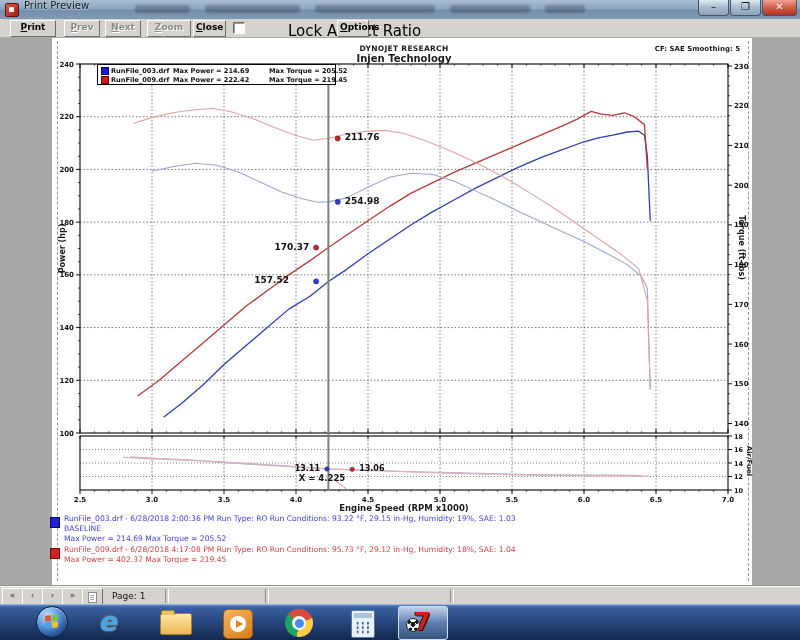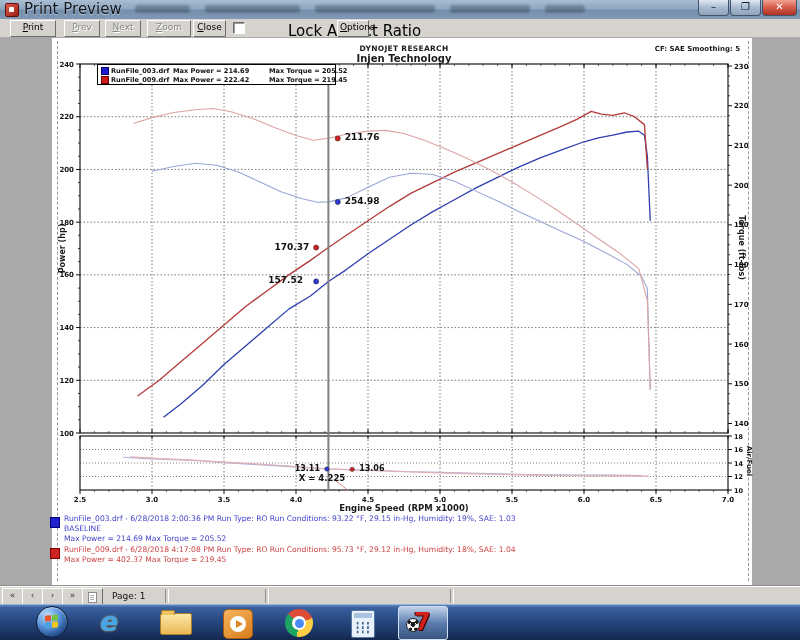--- a/index.html
+++ b/index.html
@@ -7,38 +7,38 @@
           font-family:"DejaVu Sans",sans-serif;background:#a9a9a9;}
 
   
   .titlebar{position:absolute;left:0;top:0;width:800px;height:19px;
     background:linear-gradient(180deg,#aabdd2 0%,#8ea7c2 45%,#7590ad 55%,#8099b5 100%);
     border-bottom:1px solid #5d7590;}
   .app-icon{position:absolute;left:5px;top:3px;width:12px;height:12px;border-radius:2px;
     background:linear-gradient(135deg,#e05a4a,#9c1f14);border:1px solid #5c120c;}
   .app-icon::after{content:"";position:absolute;left:3px;top:3px;width:5px;height:5px;
     background:#fff;border-radius:1px;}
-  .win-title{position:absolute;left:24px;top:0;font-size:15px;color:#11161d;
+  .win-title{position:absolute;left:24px;top:0;font-size:10px;color:#11161d;
     text-shadow:0 1px 1px rgba(255,255,255,.55);text-align:center;}
   .ghost{position:absolute;top:5px;height:8px;border-radius:3px;
     background:rgba(35,45,60,.32);filter:blur(1px);}
   .winbtns{position:absolute;right:3px;top:0;display:flex;}
   .winbtn{width:29px;height:15px;margin-left:1px;border:1px solid #43536b;
     border-top:none;border-radius:0 0 4px 4px;text-align:center;line-height:13px;
     font-size:10px;color:#16202e;background:linear-gradient(180deg,#dfe8f2,#a9bacd 50%,#8ea3ba);}
   .winbtn.close{width:33px;color:#fff;
     background:linear-gradient(180deg,#f0a294,#d8604e 45%,#b03324);}
 
   
   .toolbar{position:absolute;left:0;top:19px;width:800px;height:18px;
     background:#d6d3ce;border-bottom:1px solid #929292;}
   .tbtn{position:absolute;top:1px;height:15px;background:#d6d3ce;
     border:1px solid;border-color:#ffffff #6d6d6d #6d6d6d #ffffff;
     font-size:9px;color:#000;text-align:center;}
-  .tbtn .lbl{display:block;line-height:13px;padding:0 2px;}
+  .tbtn .lbl{display:block;line-height:13px;padding:0 2px;font-weight:bold;}
   .tbtn .lbl::first-letter{text-decoration:underline;}
   .tbtn.disabled{color:#8a8a8a;text-shadow:1px 1px 0 #fff;}
   .cb{position:absolute;left:233px;top:3px;width:10px;height:10px;background:#fff;
     border:1px solid;border-color:#6d6d6d #fff #fff #6d6d6d;box-shadow:inset 1px 1px 0 #9b9b9b;}
   .cb-label{position:absolute;left:248px;top:3px;font-size:15px;display:inline-block;padding-left:40px;}
   .cb-label::first-letter{text-decoration:underline;}
 
   
   .preview{position:absolute;left:0;top:37px;width:800px;height:549px;background:#a9a9a9;}
   .page{position:absolute;left:52px;top:1px;width:700px;height:548px;background:#fff;}
@@ -581,16 +581,16 @@
     
     
     
     
     
   </div>
 
 <div class="ann" style="top: 132.453px; left: 344.76px;">211.76</div>
     <div class="ann" style="top: 195.89px; left: 344.76px;">254.98</div>
     <div class="ann" style="top: 241.525px; right: 490.84px;">170.37</div>
-    <div class="ann" style="top: 275.394px; right: 497px; margin-left: 13px;">157.52</div>
+    <div class="ann" style="top: 275.394px; right: 511px; margin-left: 13px;">157.52</div>
     <div class="ann ann-sm" style="top: 464.007px; right: 480.04px;">13.11</div>
     <div class="ann ann-sm" style="top: 464.345px; left: 359.16px;">13.06</div>
   </div>
 
 </body></html>

